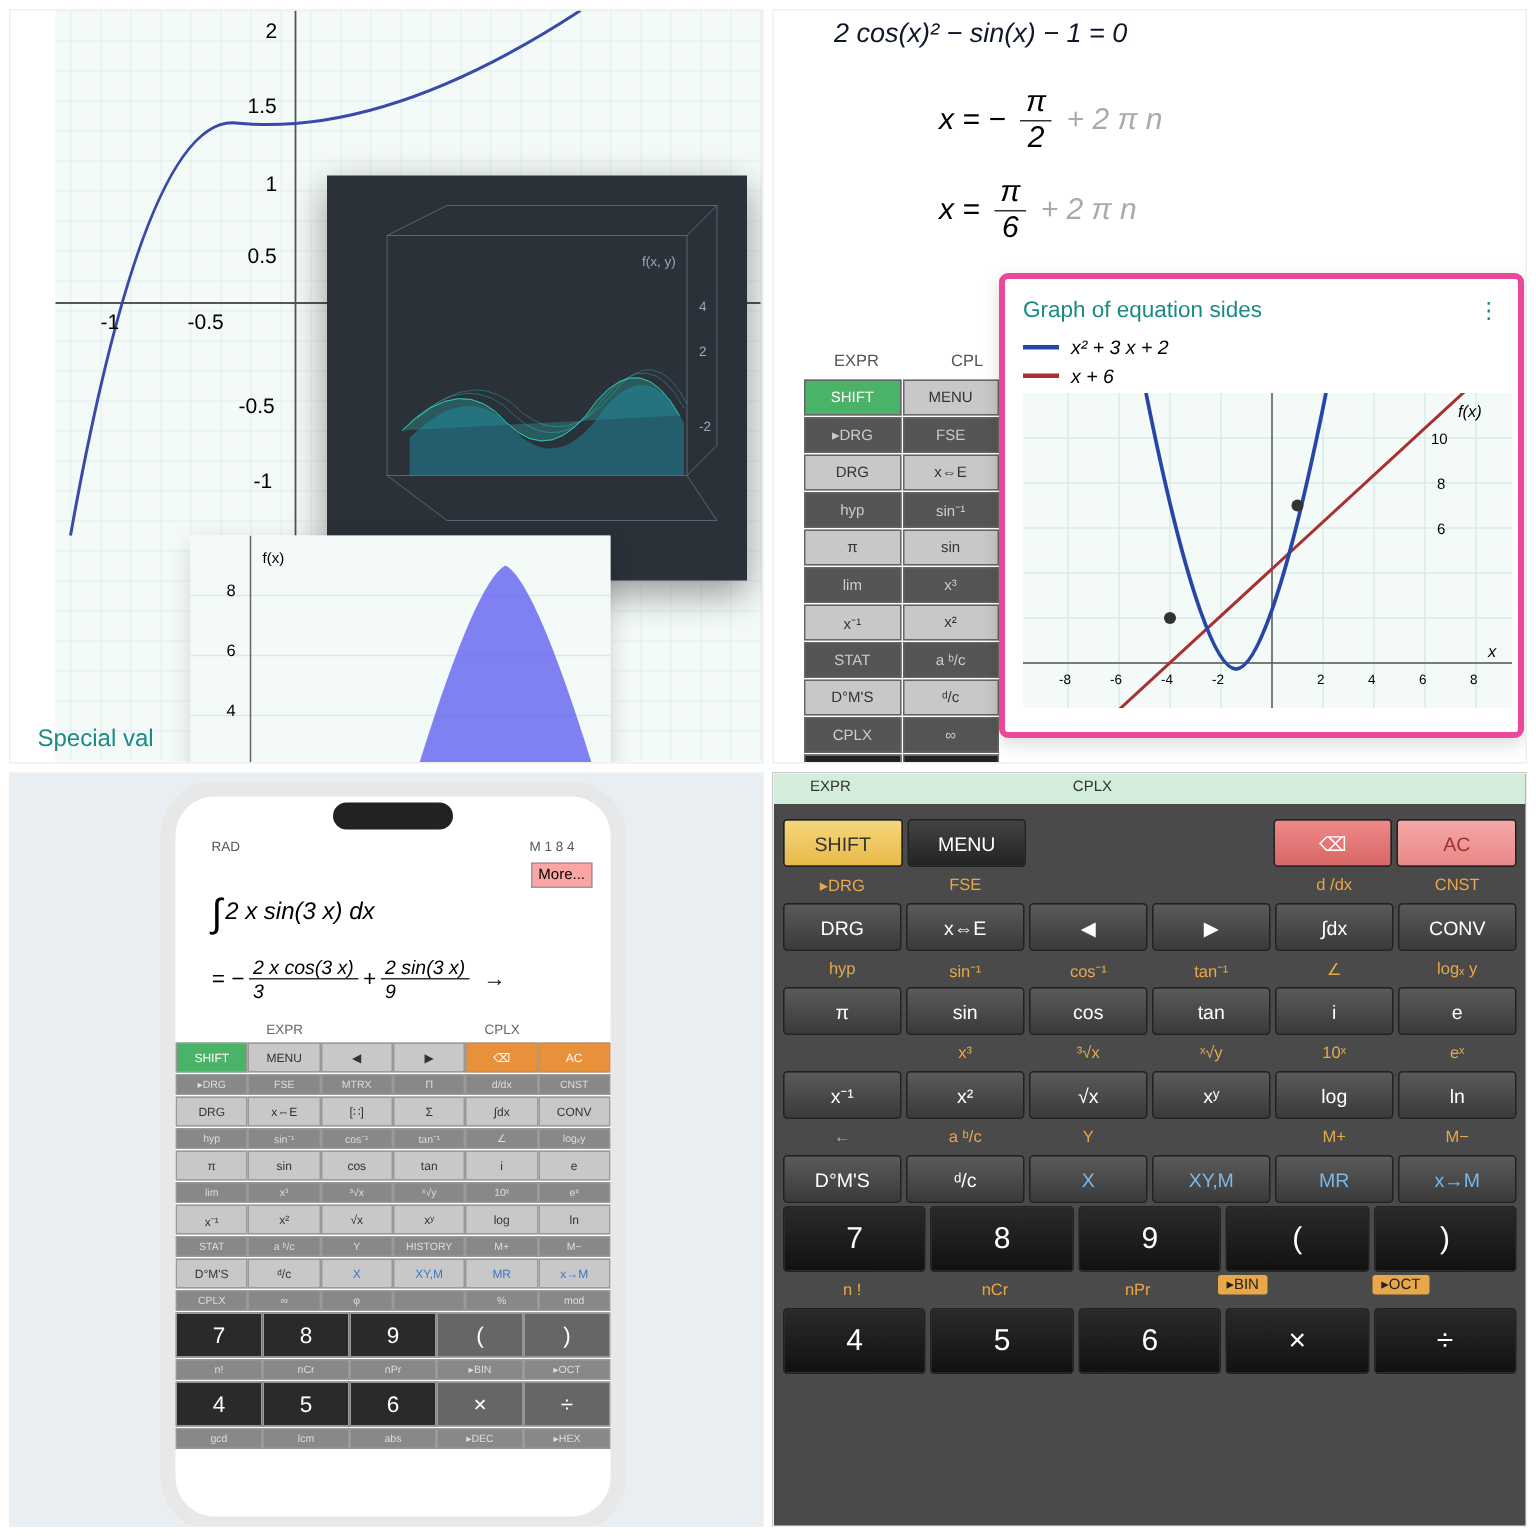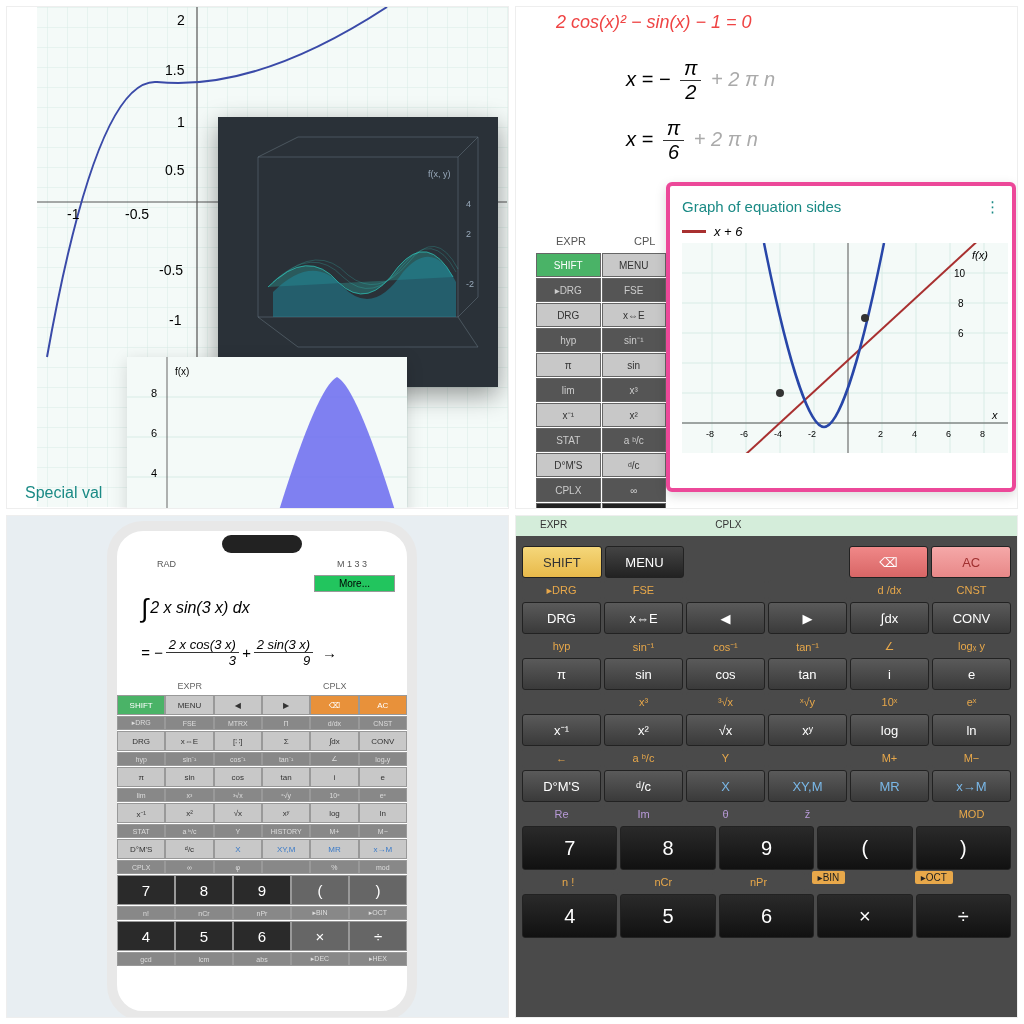--- a/index.html
+++ b/index.html
@@ -6,46 +6,46 @@
 body{width:1024px;height:1024px;background:#fff;position:relative;overflow:hidden}
 .grid{display:grid;grid-template-columns:1fr 1fr;grid-template-rows:1fr 1fr;width:100%;height:100%;gap:6px;padding:6px;background:#fff}
 .panel{position:relative;overflow:hidden;background:#fff;border:1px solid #eee}
 .p1-svg{position:absolute;left:0;top:0}
 .p1-3d{position:absolute;left:211px;top:110px;width:280px;height:270px;background:#2a3138;box-shadow:0 8px 24px rgba(0,0,0,.4)}
 .p1-3d svg{width:100%;height:100%}
 .p1-mini{position:absolute;left:120px;top:350px;width:280px;height:160px;background:#fff;box-shadow:0 4px 16px rgba(0,0,0,.15)}
 .p1-special{position:absolute;left:18px;bottom:6px;color:#1a8a85;font-size:16px;font-weight:500}
 
 
-.p2-eq{position:absolute;left:40px;top:5px;font-size:18px;font-style:italic;color:#ef4444}
+.p2-eq{position:absolute;left:40px;top:5px;font-size:18px;font-style:italic;color:#0f172a}
 .p2-ans{position:absolute;left:110px;font-size:20px;font-style:italic}
 .p2-ans .frac{display:inline-flex;flex-direction:column;align-items:center;vertical-align:middle;margin:0 4px}
 .p2-ans .frac .num{border-bottom:1px solid #333;padding:0 4px}
 .p2-gray{color:#aaa}
 .p2-label{position:absolute;font-size:11px;color:#555}
 .p2-calc{position:absolute;left:20px;top:246px;width:130px}
 .krow{display:flex;gap:1px;margin-bottom:1px}
 .kbtn{flex:1;height:24px;font-size:10px;display:flex;align-items:center;justify-content:center;background:#888;color:#fff;border:1px solid #666}
 .kbtn.light{background:#c8c8c8;color:#333}
 .kbtn.green{background:#4ab367;color:#fff}
 .kbtn.dark{background:#555;color:#ccc}
 .p2-popup{position:absolute;left:150px;top:175px;width:350px;height:310px;background:#fff;border:4px solid #ec4899;box-shadow:0 4px 12px rgba(0,0,0,.15);border-radius:6px;padding:12px}
 .p2-popup-title{color:#1a8a85;font-size:15px;margin-bottom:8px;display:flex;justify-content:space-between}
 .p2-legend{font-size:13px;margin:4px 0;display:flex;align-items:center;gap:8px}
 .p2-lc{width:24px;height:3px}
 
 
 .phone{position:absolute;left:100px;top:5px;width:310px;height:500px;background:#fff;border:10px solid #e8e8e8;border-radius:36px;overflow:hidden}
 .notch{position:absolute;left:50%;top:4px;transform:translateX(-50%);width:80px;height:18px;background:#222;border-radius:10px}
-.ph-status{position:absolute;left:0;top:28px;width:100%;font-size:9px;color:#555;display:flex;justify-content:space-between;padding:0 40px}
-.ph-more{position:absolute;right:12px;top:44px;font-size:10px;border:1px solid #999;padding:2px 24px;background:#22c55e}
+.ph-status{position:absolute;left:0;top:28px;width:100%;font-size:9px;color:#555;display:flex;justify-content:space-between;padding:0 24px}
+.ph-more{position:absolute;right:12px;top:44px;font-size:10px;border:1px solid #999;padding:2px 4px;background:#fca5a5}
 .ph-eq{position:absolute;left:24px;top:62px;font-size:16px;font-style:italic}
 .ph-int{font-size:26px;margin-right:2px;vertical-align:middle}
 .ph-ans{position:absolute;left:24px;top:106px;font-size:15px;font-style:italic;display:flex;align-items:center}
-.ph-ans .frac{display:inline-flex;flex-direction:column;align-items:flex-end;margin:0 3px}
+.ph-ans .frac{display:inline-flex;flex-direction:column;align-items:flex-start;margin:0 3px}
 .ph-ans .frac .num{border-bottom:1px solid #333;padding:0 3px;font-size:13px}
 .ph-ans .frac .den{padding:0 3px;font-size:13px}
 .ph-labels{position:absolute;left:0;top:150px;width:100%;display:flex;justify-content:space-around;font-size:9px;color:#666}
 .ph-kb{position:absolute;left:0;top:164px;width:100%}
 .ph-kb .krow{gap:0}
 .ph-kb .kbtn{height:20px;font-size:8px;border:1px solid #999}
 .ph-kb .kbtn.num{height:30px;background:#2a2a2a;color:#fff;font-size:15px}
 .ph-kb .kbtn.op{height:30px;background:#666;color:#fff;font-size:15px}
 .ph-kb .kbtn.orange{background:#e8913a;color:#fff}
 .ph-kb .kbtn.sub{height:14px;font-size:7px;background:#888;color:#ddd}
@@ -192,20 +192,24 @@
         </div>
         <div class="krow">
           <div class="kbtn num" style="background: rgb(34, 34, 34); color: rgb(255, 255, 255); height: 30px; font-size: 15px;">7</div>
           <div class="kbtn num" style="background: rgb(34, 34, 34); color: rgb(255, 255, 255); height: 30px; font-size: 15px;">8</div>
         </div>
       </div>
   <div class="p2-popup">
     <div class="p2-popup-title">
           <span>Graph of equation sides</span>
           <span style="color:#1a8a85">⋮</span>
+        </div>
+    <div class="p2-legend">
+          <span class="p2-lc" style="background:#2846a8"></span>
+          <span style="font-style:italic">x² + 3 x + 2</span>
         </div>
     <div class="p2-legend">
           <span class="p2-lc" style="background:#a83030"></span>
           <span style="font-style:italic">x + 6</span>
         </div>
     <svg width="326" height="210">
       <rect width="326" height="210" fill="#f4faf8"></rect>
       <g stroke="#d8ece6" stroke-width="1">
         <line x1="0" y1="30" x2="326" y2="30"></line>
             <line x1="0" y1="60" x2="326" y2="60"></line>
@@ -244,21 +248,21 @@
       <circle cx="183" cy="75" r="4" fill="#333"></circle>
     </svg>
   </div>
 </div>
 
 <div class="panel" style="background:#e8eef2">
   <div class="phone">
     <div class="notch"></div>
     <div class="ph-status">
           <span>RAD</span>
-          <span>M  1  3 3</span>
+          <span>M  1  8 4</span>
         </div>
     <div class="ph-more">More...</div>
     <div class="ph-eq"><span class="ph-int">∫</span><span>2 x sin(3 x) dx</span></div>
     <div class="ph-ans">
       <span>= −</span>
       <span class="frac">
             <span class="num">2 x cos(3 x)</span>
             <span class="den">3</span>
           </span>
       <span>+</span>
@@ -457,28 +461,20 @@
         </div>
         <div class="krow">
           <div class="kbtn ">D°M'S</div>
           <div class="kbtn ">ᵈ/c</div>
           <div class="kbtn blue">X</div>
           <div class="kbtn blue">XY,M</div>
           <div class="kbtn blue">MR</div>
           <div class="kbtn blue">x→M</div>
         </div>
         <div class="krow">
-          <div class="kbtn sub purple">Re</div>
-          <div class="kbtn sub purple">Im</div>
-          <div class="kbtn sub purple">θ</div>
-          <div class="kbtn sub purple">z̄</div>
-          <div class="kbtn sub"></div>
-          <div class="kbtn sub">MOD</div>
-        </div>
-        <div class="krow">
           <div class="kbtn num">7</div>
           <div class="kbtn num">8</div>
           <div class="kbtn num">9</div>
           <div class="kbtn num">(</div>
           <div class="kbtn num">)</div>
         </div>
         <div class="krow">
           <div class="kbtn sub">n !</div>
           <div class="kbtn sub">nCr</div>
           <div class="kbtn sub">nPr</div>

